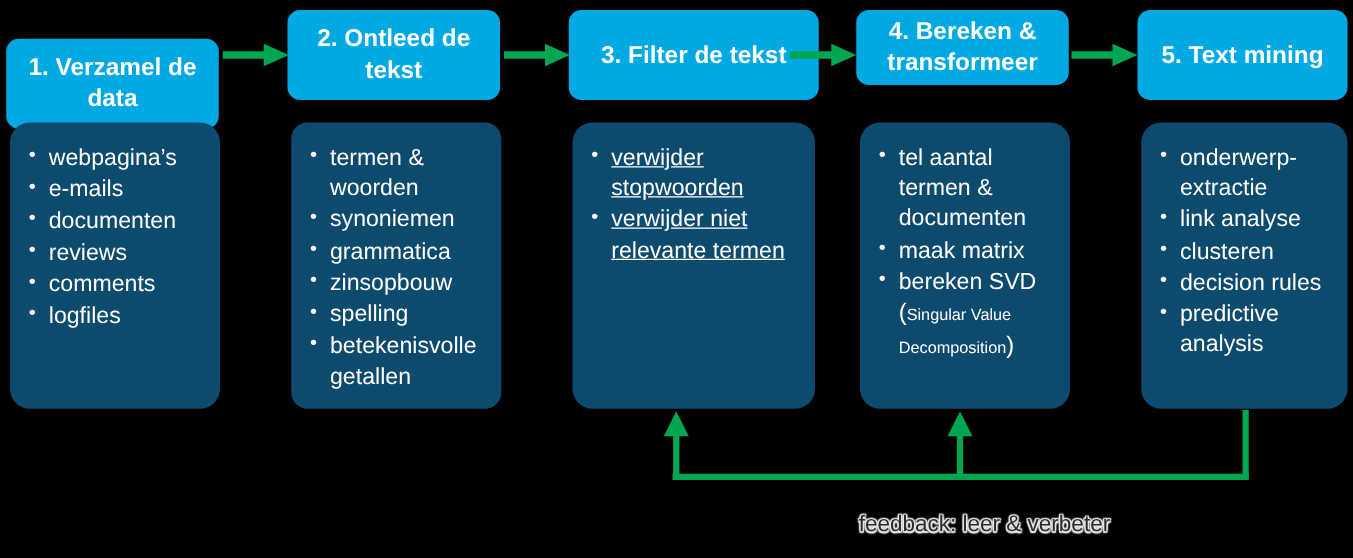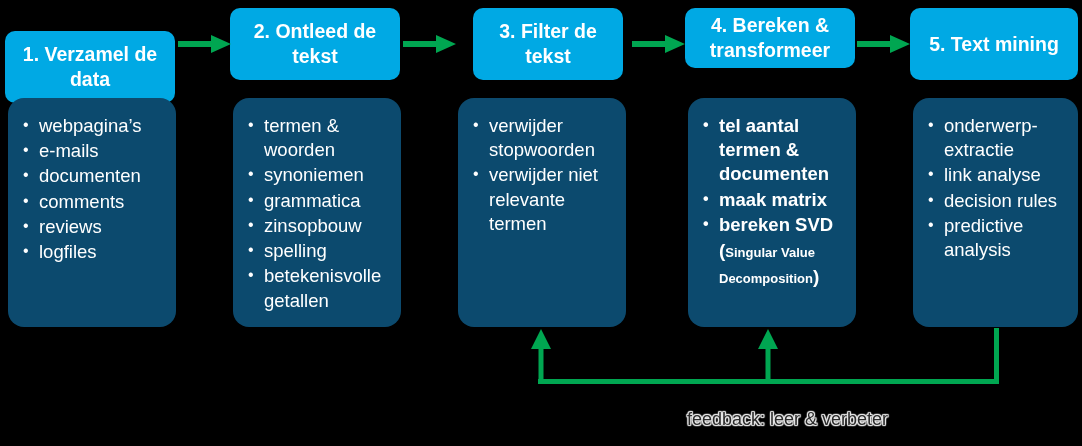--- a/index.html
+++ b/index.html
@@ -114,69 +114,70 @@
 <div id="canvas">
 
   <div class="step-box" style="left:5px; top:8px; width:170px; height:72px;margin-top:23px;">
     <span>1. Verzamel de data</span>
   </div>
   <div class="detail-box" style="left:8px; top:98px; width:168px; height:229px;">
     <ul class="detail-list">
       <li>webpagina’s</li>
       <li>e-mails</li>
       <li>documenten</li>
+      <li>reviews</li>
       <li>comments</li>
-      <li>reviews</li>
       <li>logfiles</li>
     </ul>
   </div>
 
   <div class="step-box" style="left:230px; top:8px; width:170px; height:72px;">
     <span>2. Ontleed de tekst</span>
   </div>
-  <div class="detail-box" style="left:233px; top:98px; width:168px; height:229px;">
+  <div class="detail-box" style="left:233px; top:98px; width:168px; height:229px;border-radius:13px;">
     <ul class="detail-list">
       <li>termen &amp; woorden</li>
       <li>synoniemen</li>
       <li>grammatica</li>
       <li>zinsopbouw</li>
       <li>spelling</li>
       <li>betekenisvolle getallen</li>
     </ul>
   </div>
 
-  <div class="step-box" style="left:473px; top:8px; width:150px; height:72px;justify-content:flex-end;">
+  <div class="step-box" style="left:455px; top:8px; width:200px; height:72px;">
     <span>3. Filter de tekst</span>
   </div>
-  <div class="detail-box" style="left:458px; top:98px; width:168px; height:229px;">
+  <div class="detail-box" style="left:458px; top:98px; width:194px; height:229px;text-decoration:underline;">
     <ul class="detail-list">
       <li>verwijder stopwoorden</li>
       <li>verwijder niet relevante termen</li>
     </ul>
   </div>
 
   <div class="step-box" style="left:685px; top:8px; width:170px; height:60px;">
     <span>4. Bereken &amp; transformeer</span>
   </div>
-  <div class="detail-box" style="left:688px; top:98px; width:168px; height:229px;font-weight:bold;">
+  <div class="detail-box" style="left:688px; top:98px; width:168px; height:229px;">
     <ul class="detail-list">
       <li>tel aantal termen &amp; documenten</li>
       <li>maak matrix</li>
       <li>bereken SVD</li>
     </ul>
     <span class="sub-note"><span>(</span><span class="small">Singular Value Decomposition</span><span>)</span></span>
   </div>
 
   <div class="step-box" style="left:910px; top:8px; width:168px; height:72px;">
     <span>5. Text mining</span>
   </div>
   <div class="detail-box" style="left:913px; top:98px; width:165px; height:229px;">
     <ul class="detail-list">
       <li>onderwerp-extractie</li>
       <li>link analyse</li>
+      <li>clusteren</li>
       <li>decision rules</li>
       <li>predictive analysis</li>
     </ul>
   </div>
 
   <svg class="arrow-h" style="left:178px; top:33px; width:54px;" viewBox="0 0 54 22">
     <path d="M0 8 H33 V2 L53 11 L33 20 V14 H0 Z" fill="#00A651"></path>
   </svg>
   <svg class="arrow-h" style="left:403px; top:33px; width:54px;" viewBox="0 0 54 22">
     <path d="M0 8 H33 V2 L53 11 L33 20 V14 H0 Z" fill="#00A651"></path>

